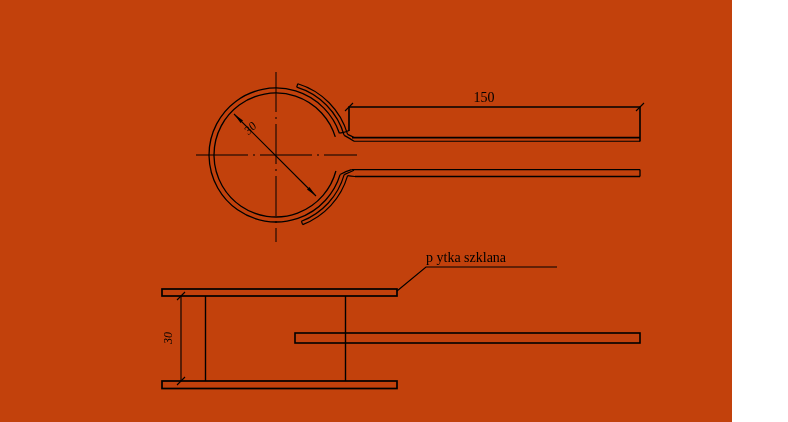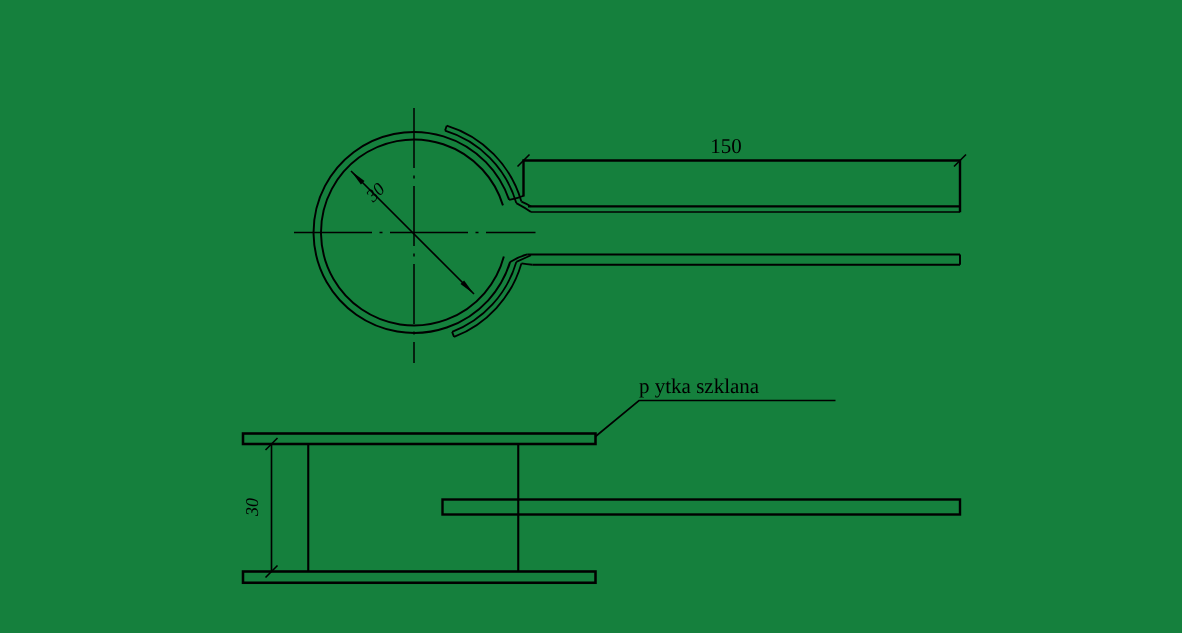--- a/index.html
+++ b/index.html
@@ -2,23 +2,23 @@
 <html><head>
 <meta charset="utf-8">
 <style>
   html, body {
     margin: 0;
     padding: 0;
     background: #ffffff;
   }
   .page {
     position: relative;
-    width: 788px;
+    width: 732px;
     height: 422px;
-    background: #15803d;
+    background: #c2410c;
     overflow: hidden;
     font-family: "Liberation Serif", serif;
   }
   svg { display: block; }
   text {
     font-family: "Liberation Serif", serif;
     fill: #000000;
   }
   .dim-text {
     font-size: 12px;

